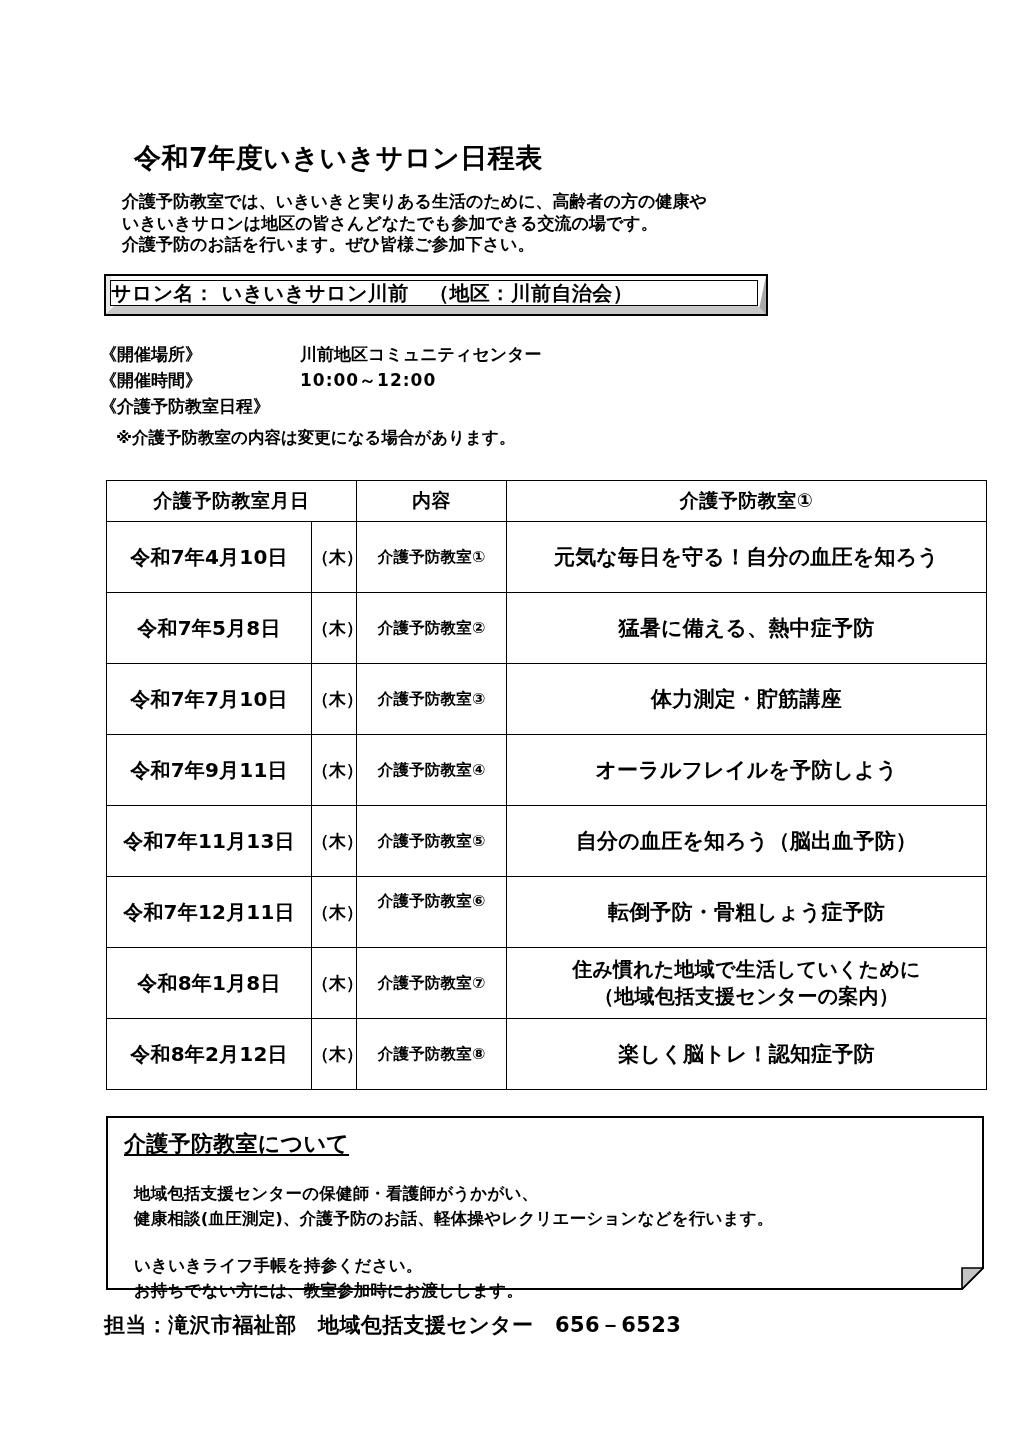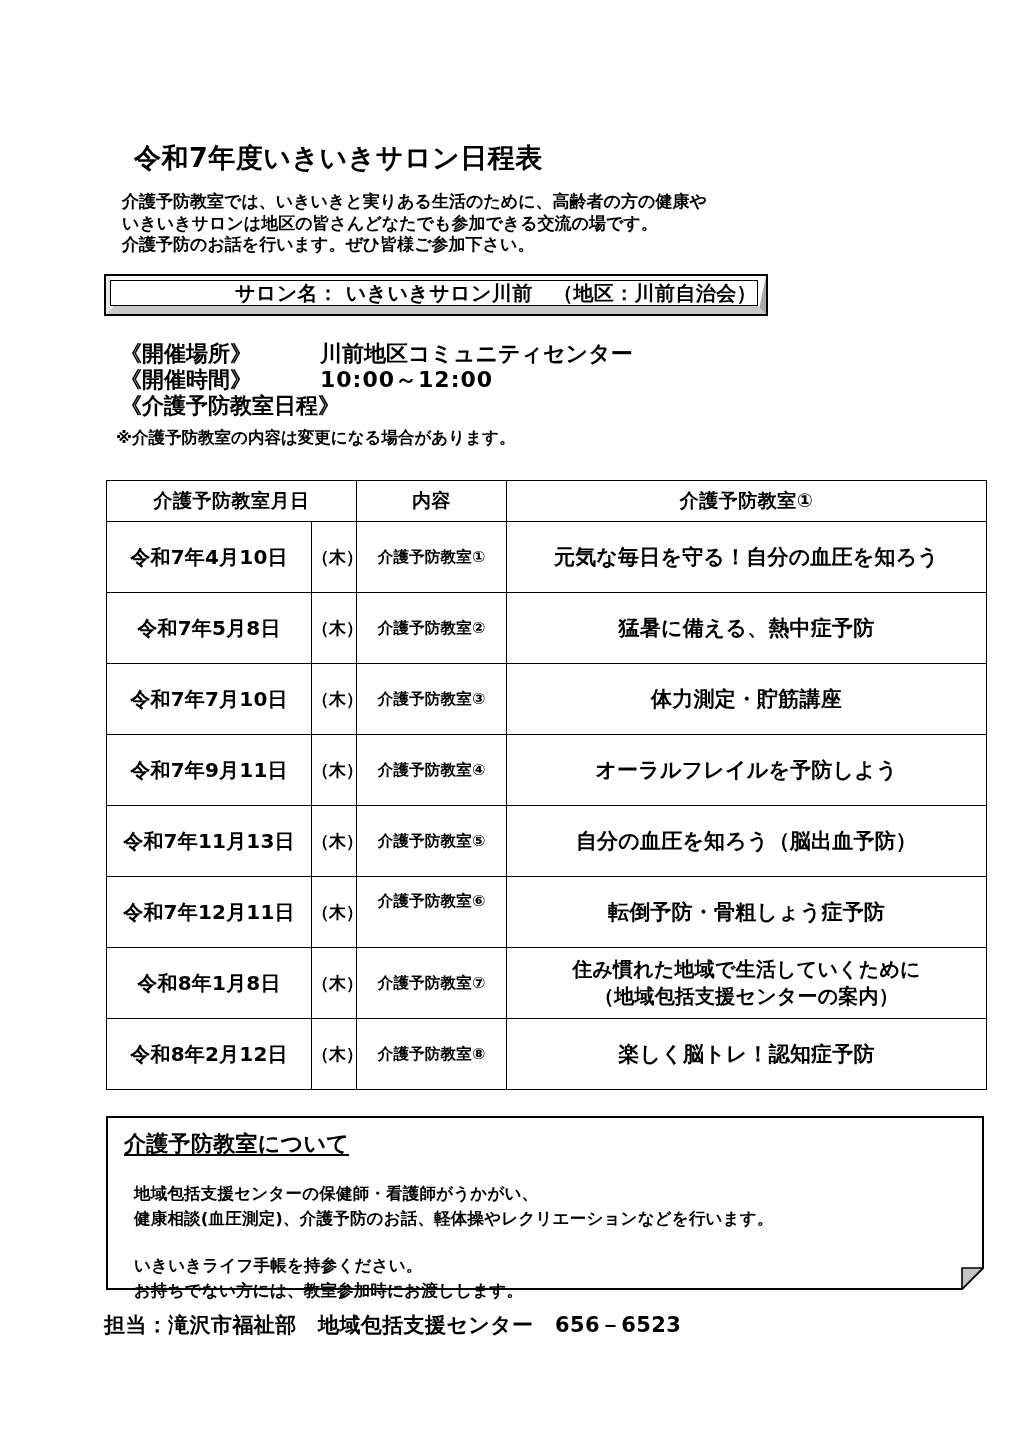--- a/index.html
+++ b/index.html
@@ -62,21 +62,21 @@
   .salon-box-inner {
     position: absolute;
     left: 4px;
     top: 4px;
     right: 8px;
     bottom: 8px;
     border: 1px solid #000000;
     background: #ffffff;
     display: flex;
     align-items: center;
-    justify-content: flex-end;
+    justify-content: flex-start;
     box-sizing: border-box;
   }
   .salon-shadow-right {
     position: absolute;
     right: 0px;
     top: 0px;
     width: 8px;
     height: 100%;
     background: #a8a8a8;
     clip-path: polygon(0 100%, 100% 0, 100% 100%);
@@ -104,23 +104,23 @@
     font-weight: bold;
     white-space: nowrap;
     letter-spacing: 0.4px;
     position: relative;
     z-index: 3;
   }
 
   
   .info-block {
     position: absolute;
-    left: 120px;
+    left: 100px;
     top: 341px;
-    font-size: 22px;
+    font-size: 17px;
     font-weight: bold;
     line-height: 26px;
   }
   .info-row {
     display: flex;
     white-space: nowrap;
   }
   .info-label { width: 200px; flex: none; }
   .info-value { }
   .info-value-mono {

